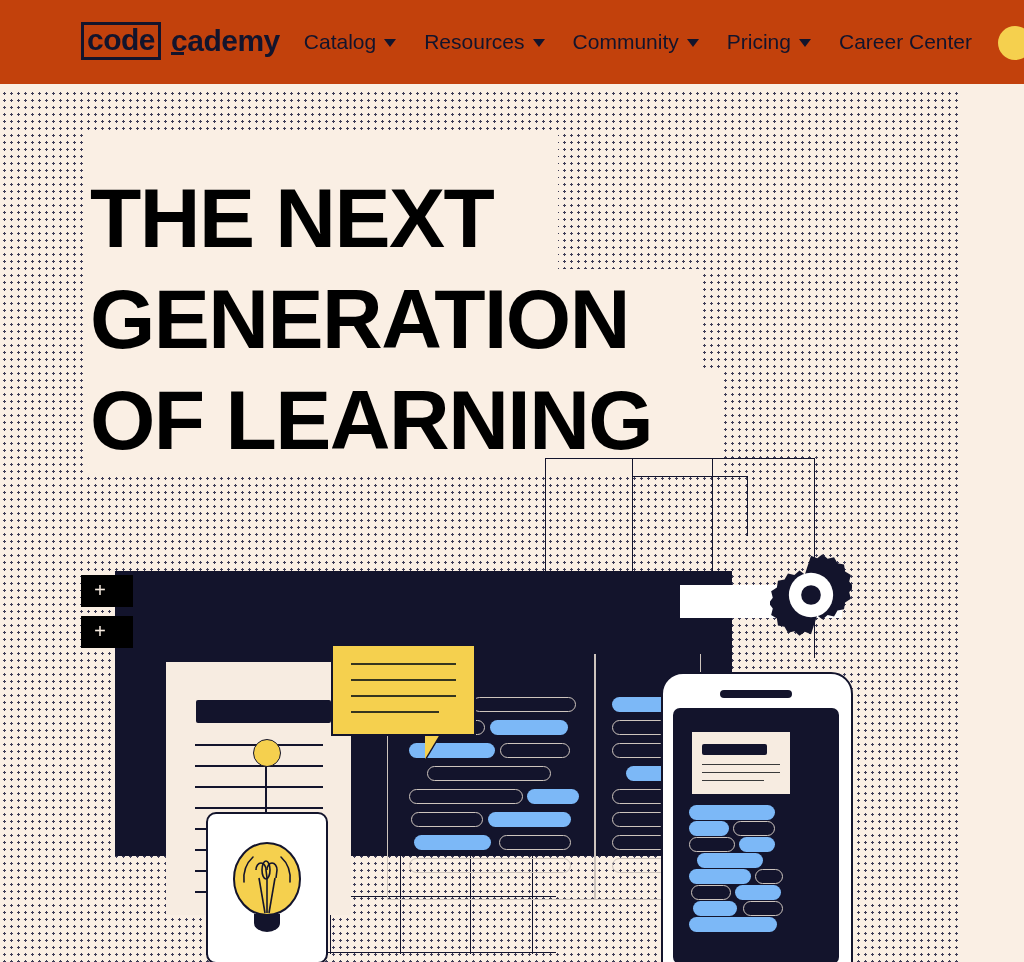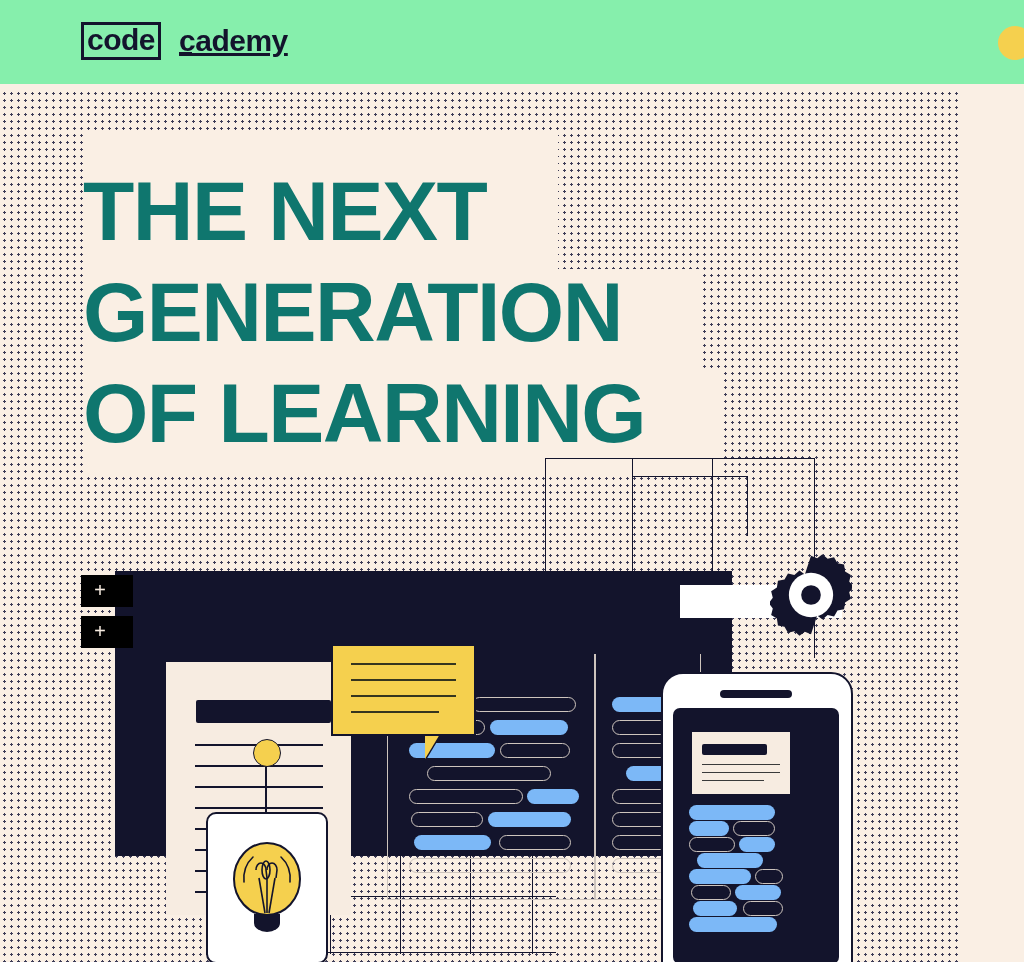--- a/index.html
+++ b/index.html
@@ -15,21 +15,21 @@
     font-family: "Liberation Sans", sans-serif;
     position: relative;
   }
 
   
   #site-header {
     position: absolute;
     left: 0; top: 0;
     width: 1024px;
     height: 84px;
-    background: #86efac;
+    background: #c2410c;
     z-index: 60;
     display: flex;
     align-items: center;
     box-sizing: border-box;
     padding-left: 81px;
   }
   #brand-logo {
     display: flex;
     align-items: center;
     font-weight: 700;
@@ -42,24 +42,23 @@
     top: -1px;
   }
   #brand-logo .logo-box {
     border: 3px solid #13142c;
     padding: 0px 3px 1px 3px;
     line-height: 1.02;
     display: inline-block;
   }
   #brand-logo .logo-tail {
     display: inline-block;
-    margin-left: 18px;
+    margin-left: 10px;
     line-height: 1.02;
     position: relative;
-    text-decoration: underline;
   }
   #brand-logo .logo-tail::after {
     content: "";
     position: absolute;
     left: 0;
     bottom: 1px;
     width: 13px;
     height: 3px;
     background: #13142c;
   }
@@ -128,26 +127,26 @@
   #plate-title-a { left: 83px;  top: 50px;  width: 475px; height: 170px; }
   #plate-title-b { left: 83px;  top: 185px; width: 617px; height: 110px; }
   #plate-title-c { left: 83px;  top: 285px; width: 638px; height: 105px; }
   #plate-right   { left: 962px; top: 0px;   width: 62px;  height: 878px; }
 
   
   #hero-title {
     position: absolute;
     left: 83px;
     top: 77px;
-    margin: 0;
+    margin: 7px;
     font-size: 84px;
     line-height: 101px;
     font-weight: 700;
     letter-spacing: -1.5px;
-    color: #0f766e;
+    color: #000000;
     z-index: 30;
     white-space: pre-line;
   }
 
   
   #illustration {
     position: absolute;
     left: 0; top: 0;
     width: 1024px;
     height: 878px;
@@ -374,20 +373,43 @@
 </style>
 </head>
 <body>
 
 <header id="site-header">
   <a id="brand-logo" href="#">
     <span class="logo-box">code</span>
       <span class="logo-tail">cademy</span>
   </a>
 
+  <nav>
+    <ul class="nav-list">
+      <li class="nav-item">
+        <span>Catalog</span>
+        <span class="caret"></span>
+      </li>
+      <li class="nav-item">
+        <span>Resources</span>
+        <span class="caret"></span>
+      </li>
+      <li class="nav-item">
+        <span>Community</span>
+        <span class="caret"></span>
+      </li>
+      <li class="nav-item">
+        <span>Pricing</span>
+        <span class="caret"></span>
+      </li>
+      <li class="nav-item">
+        <span>Career Center</span>
+      </li>
+    </ul>
+  </nav>
 
   <div id="nav-avatar"></div>
 </header>
 
 <section id="hero">
 
   <div id="dot-field"></div>
 
   <div class="plate" id="plate-title-a"></div>
   <div class="plate" id="plate-title-b"></div>

